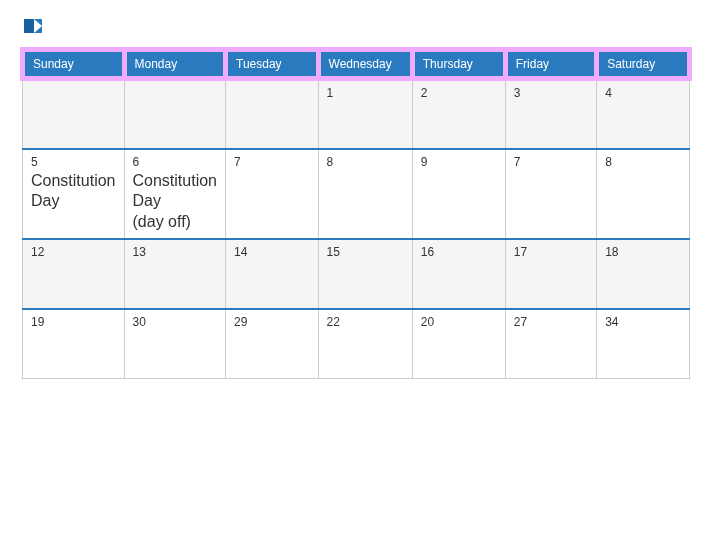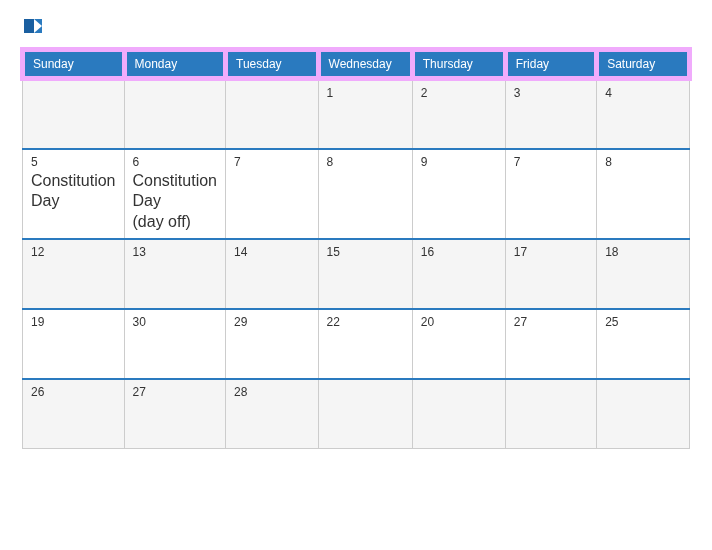--- a/index.html
+++ b/index.html
@@ -213,33 +213,18 @@
           <td>
             <span class="day-number">22</span>
           </td>
           <td>
             <span class="day-number">20</span>
           </td>
           <td>
             <span class="day-number">27</span>
           </td>
           <td>
-            <span class="day-number">25</span>
-          </td>
-        </tr>
-        <tr>
-          <td>
-            <span class="day-number">26</span>
-          </td>
-          <td>
-            <span class="day-number">27</span>
-          </td>
-          <td>
-            <span class="day-number">28</span>
-          </td>
-          <td style="border-top: 2px solid rgb(42, 122, 191);"></td>
-          <td style="border-top: 2px solid rgb(42, 122, 191);"></td>
-          <td style="border-top: 2px solid rgb(42, 122, 191);"></td>
-          <td style="border-top: 2px solid rgb(42, 122, 191);"></td>
+            <span class="day-number">34</span>
+          </td>
         </tr>
       </tbody>
   </table>
 </div>
 
 </body></html>

